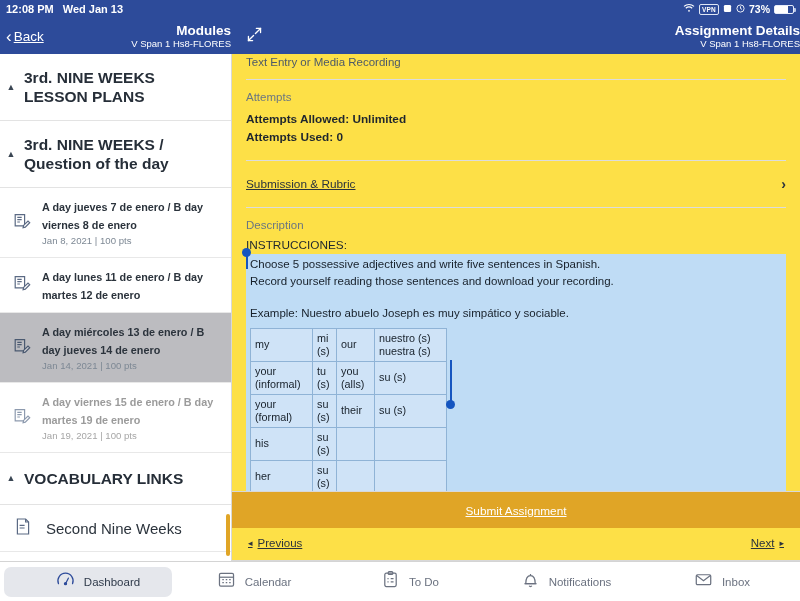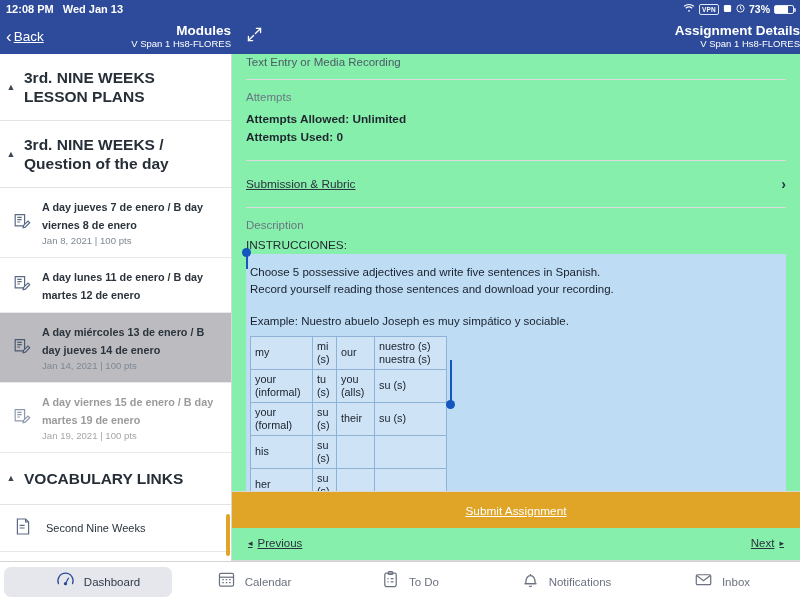--- a/index.html
+++ b/index.html
@@ -77,44 +77,44 @@
   .sb-item.dim .sb-item-title { color: #9b9b9b; }
   .sb-item.dim .sb-item-meta { color: #a6a6a6; }
   .sb-item-text { flex: 1; min-width: 0; }
   .sb-item-title { font-size: 10.8px; font-weight: bold; color: #2b333c; line-height: 14.5px; }
   .sb-item-meta { font-size: 9.6px; color: #7d8894; line-height: 14px; margin-top: 1px; }
   .sb-icon { flex: 0 0 20px; height: 22px; color: #5b6a84; }
   .sb-subitem {
     display: flex; align-items: center; gap: 12px;
     padding: 12px 8px 12px 14px; border-bottom: 1px solid #e8e8e8; cursor: pointer;
   }
-  .sb-subitem-label { font-size: 11px; color: #2b333c; }
+  .sb-subitem-label { font-size: 15px; color: #2b333c; }
   .side-thumb {
     position: absolute; right: 1px; width: 4px; background: #e0a526; border-radius: 2px;
   }
 
   
-  .main { flex: 1; position: relative; display: flex; flex-direction: column; background: #86efac; min-width: 0; }
+  .main { flex: 1; position: relative; display: flex; flex-direction: column; background: #fde047; min-width: 0; }
   .main-scroll { flex: 1; overflow: hidden; position: relative; padding: 0 14px; }
   .clipped-row {
     font-size: 11.5px; color: #4d5a68; height: 14px; overflow: hidden;
     line-height: 12px; padding-top: 2px;
   }
   .hr { height: 1px; background: #dcdcdc; margin: 11px 0; }
   .sect-label { font-size: 11.5px; color: #6b7680; margin-bottom: 7px; }
   .kv { font-size: 11.8px; color: #1f262e; font-weight: bold; line-height: 18px; }
   .link-row {
     display: flex; align-items: center; justify-content: space-between;
     padding: 4px 0 4px 0; cursor: pointer;
   }
   .link-row a { font-size: 11.8px; color: #2b333c; text-decoration: underline; }
   .chev-right { color: #2b333c; font-size: 14px; font-weight: 600; }
   .instr { font-size: 11.8px; color: #1f262e; margin: 4px 0 2px; }
 
-  .selection { position: relative; background: #bfdcf5; padding: 10px 0 6px; }
+  .selection { position: relative; background: #bfdcf5; padding: 2px 0 6px; }
   .sel-line { font-size: 11.5px; color: #17202a; line-height: 16.5px; padding-left: 4px; }
   .sel-gap { height: 16px; }
   .handle-dot {
     position: absolute; width: 9px; height: 9px; border-radius: 50%; background: #1555c0;
   }
   .handle-stem { position: absolute; width: 2px; background: #1555c0; }
 
   table.poss {
     border-collapse: collapse; margin: 6px 0 0 4px; background: #cfe3f7;
     table-layout: fixed;

